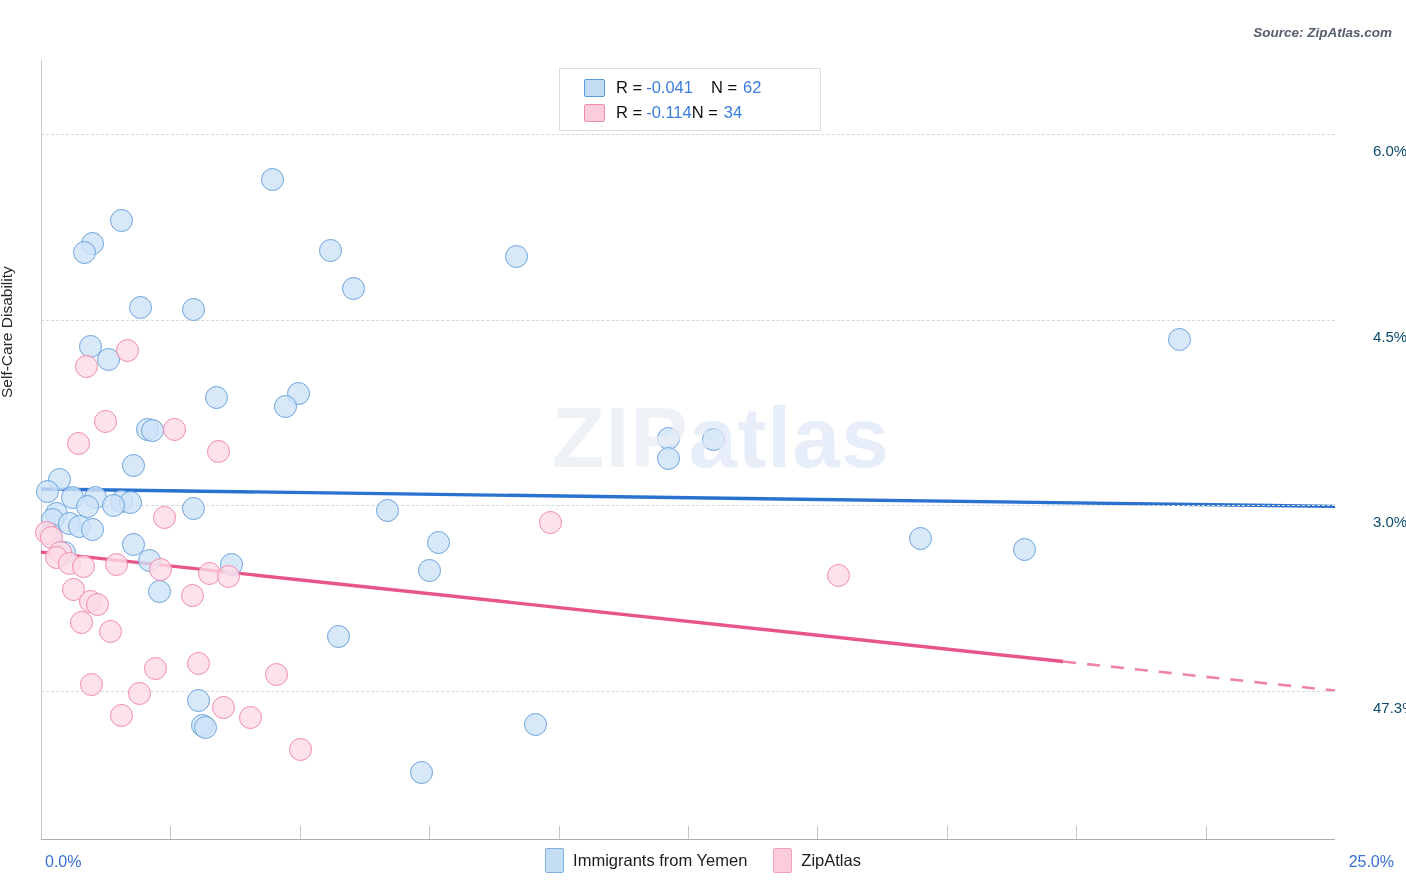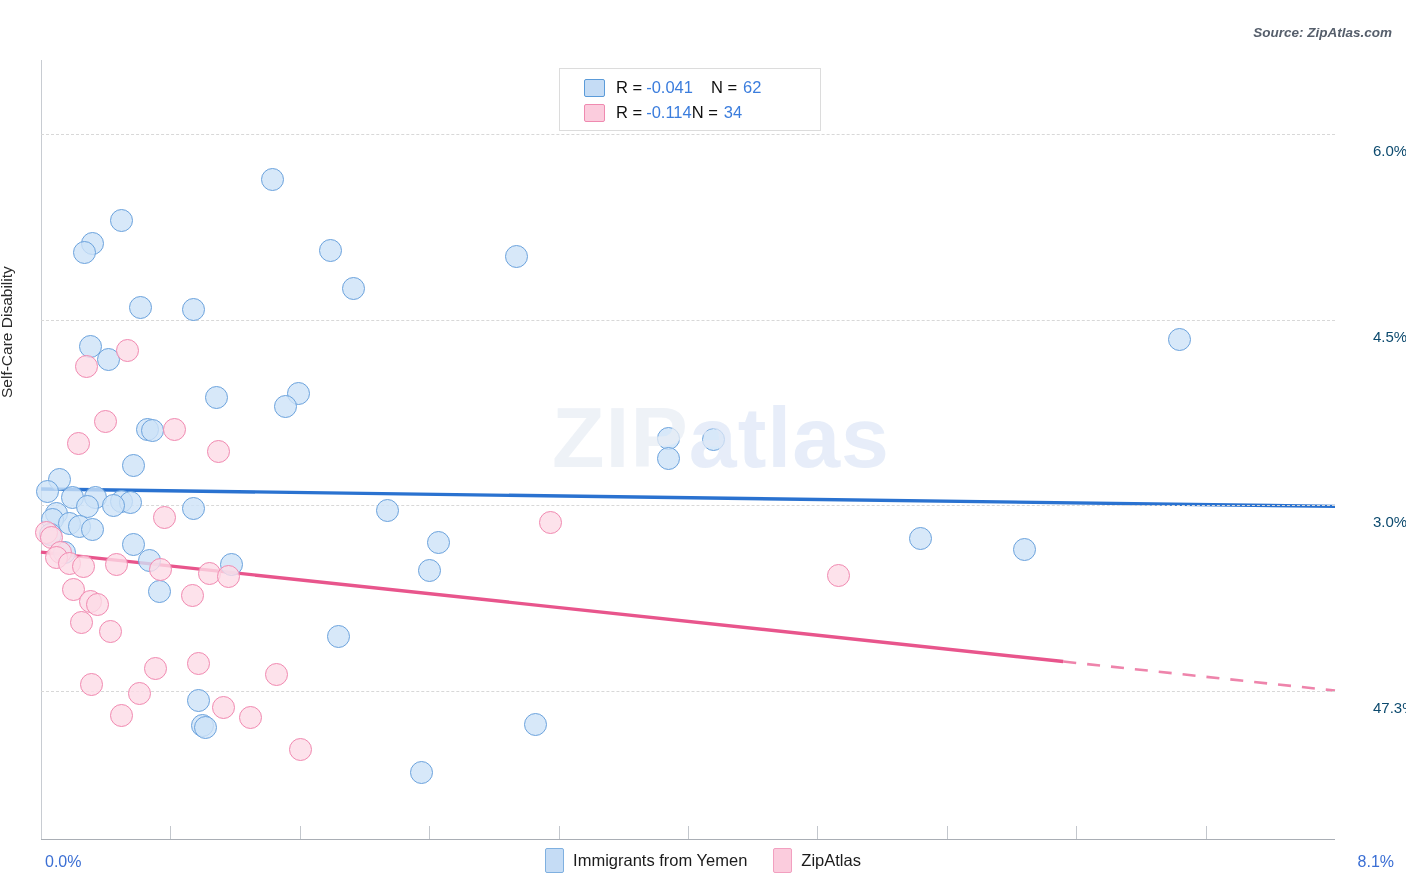--- a/index.html
+++ b/index.html
@@ -335,21 +335,21 @@
     <div class="stats-row">
       <span class="swatch pink"></span>
       <span class="stat-lab">R =</span>
       <span class="stat-val sp-wide">-0.114</span>
       <span class="stat-nlab">N =</span>
       <span class="stat-nval">34</span>
     </div>
   </div>
 
   <div class="x-end-label" id="x-min-label">0.0%</div>
-  <div class="x-end-label" id="x-max-label">8.1%</div>
+  <div class="x-end-label" id="x-max-label">25.0%</div>
 
   <div class="series-legend">
     <div class="series-item">
       <span class="series-swatch blue"></span>
       <span>Immigrants from Yemen</span>
     </div>
     <div class="series-item">
       <span class="series-swatch pink"></span>
       <span>ZipAtlas</span>
     </div>

